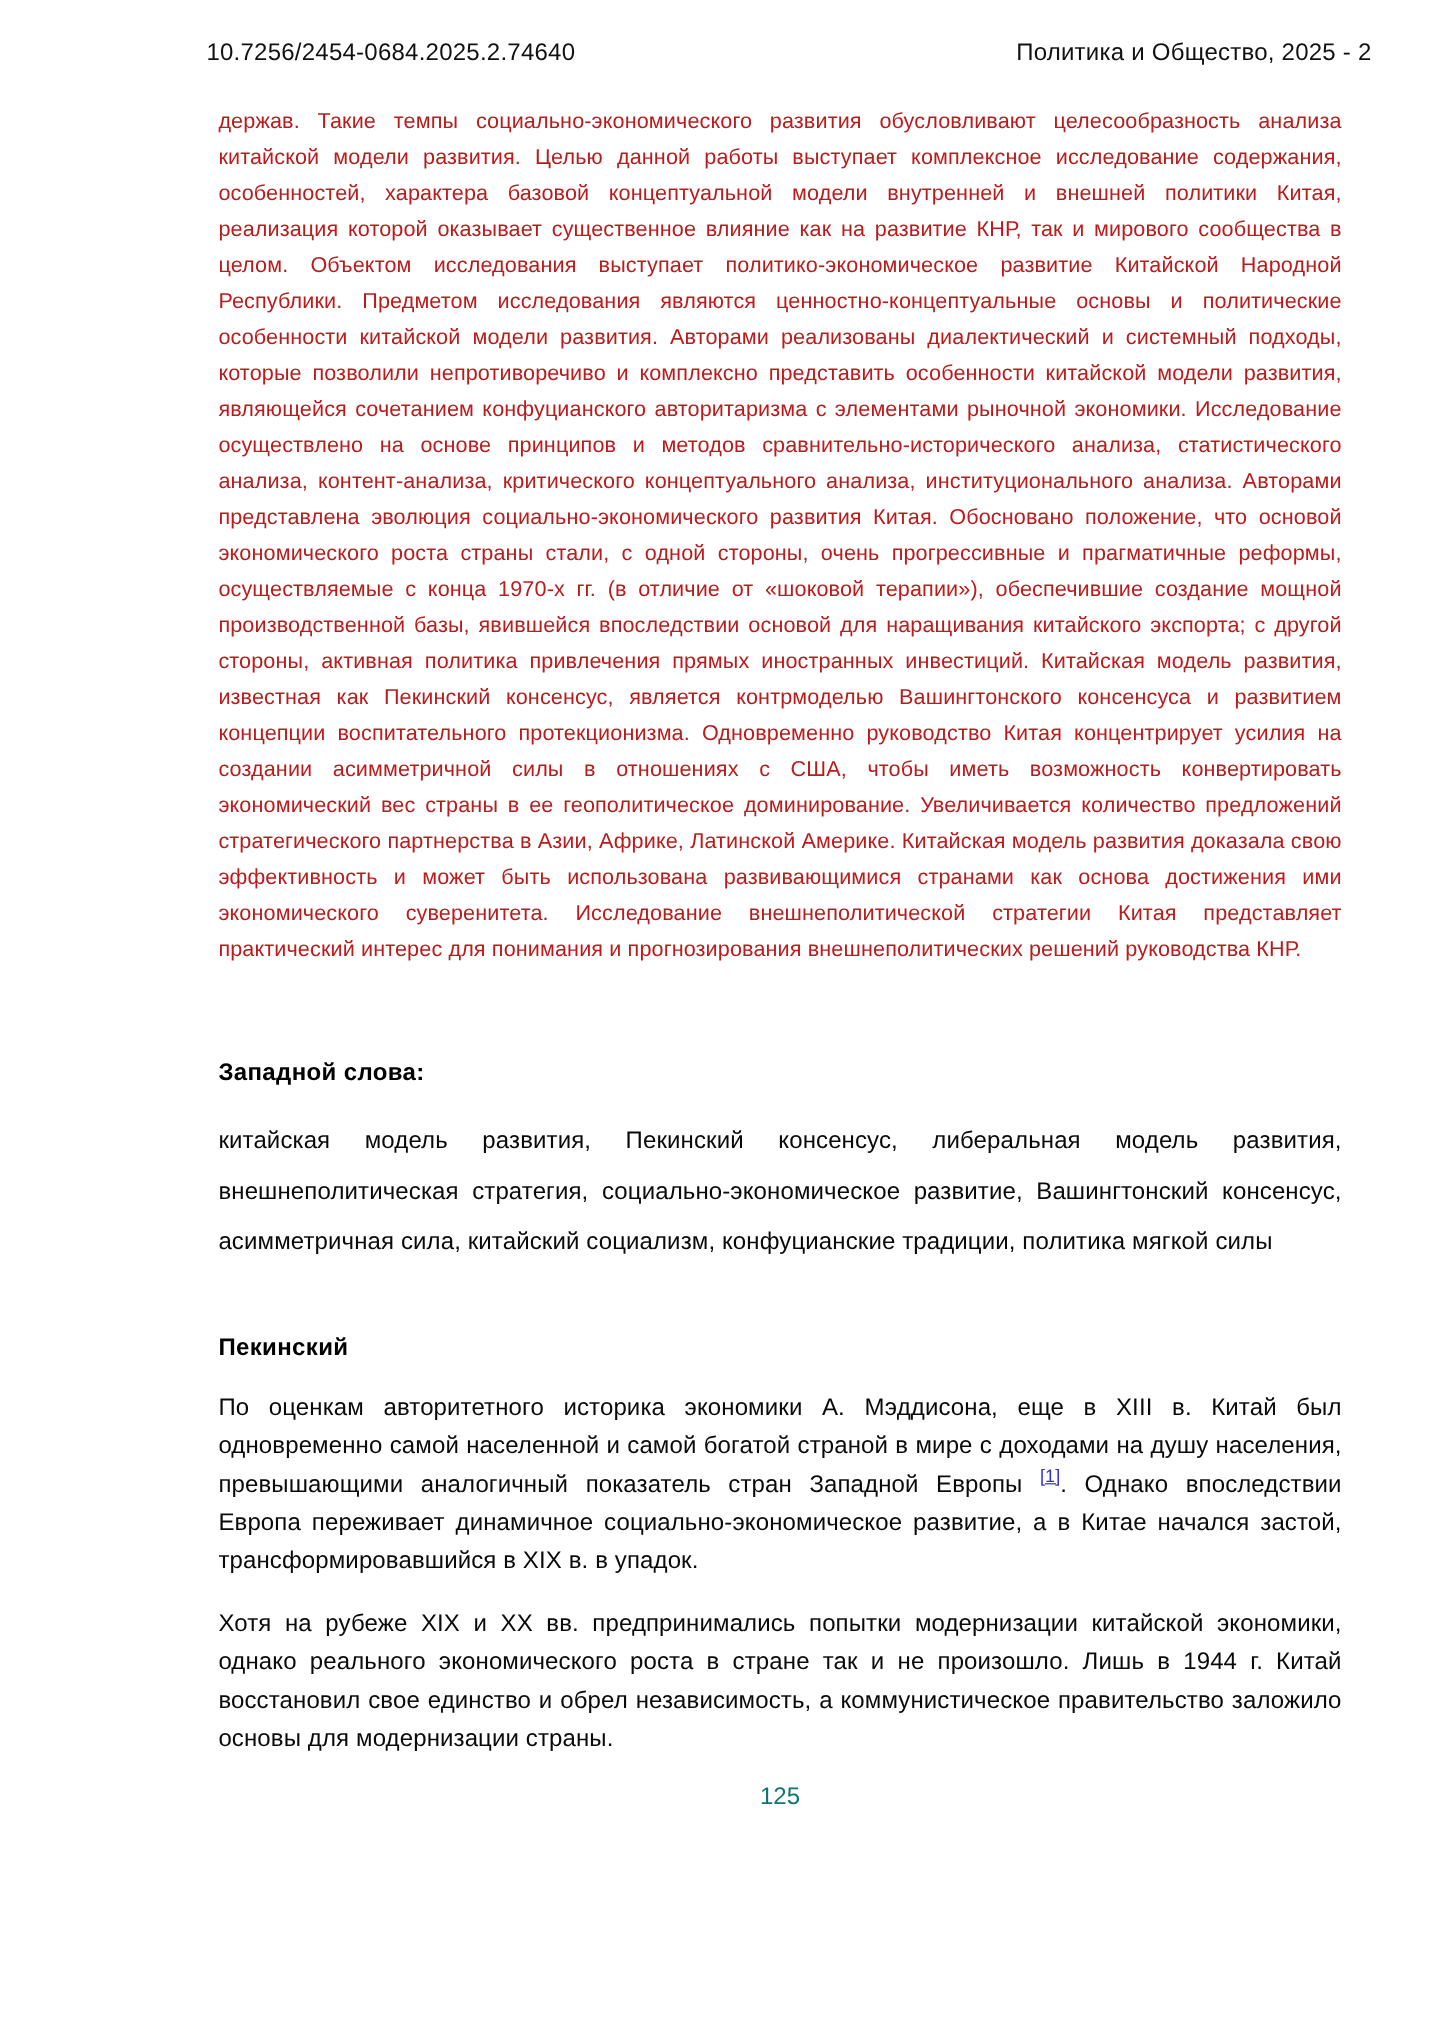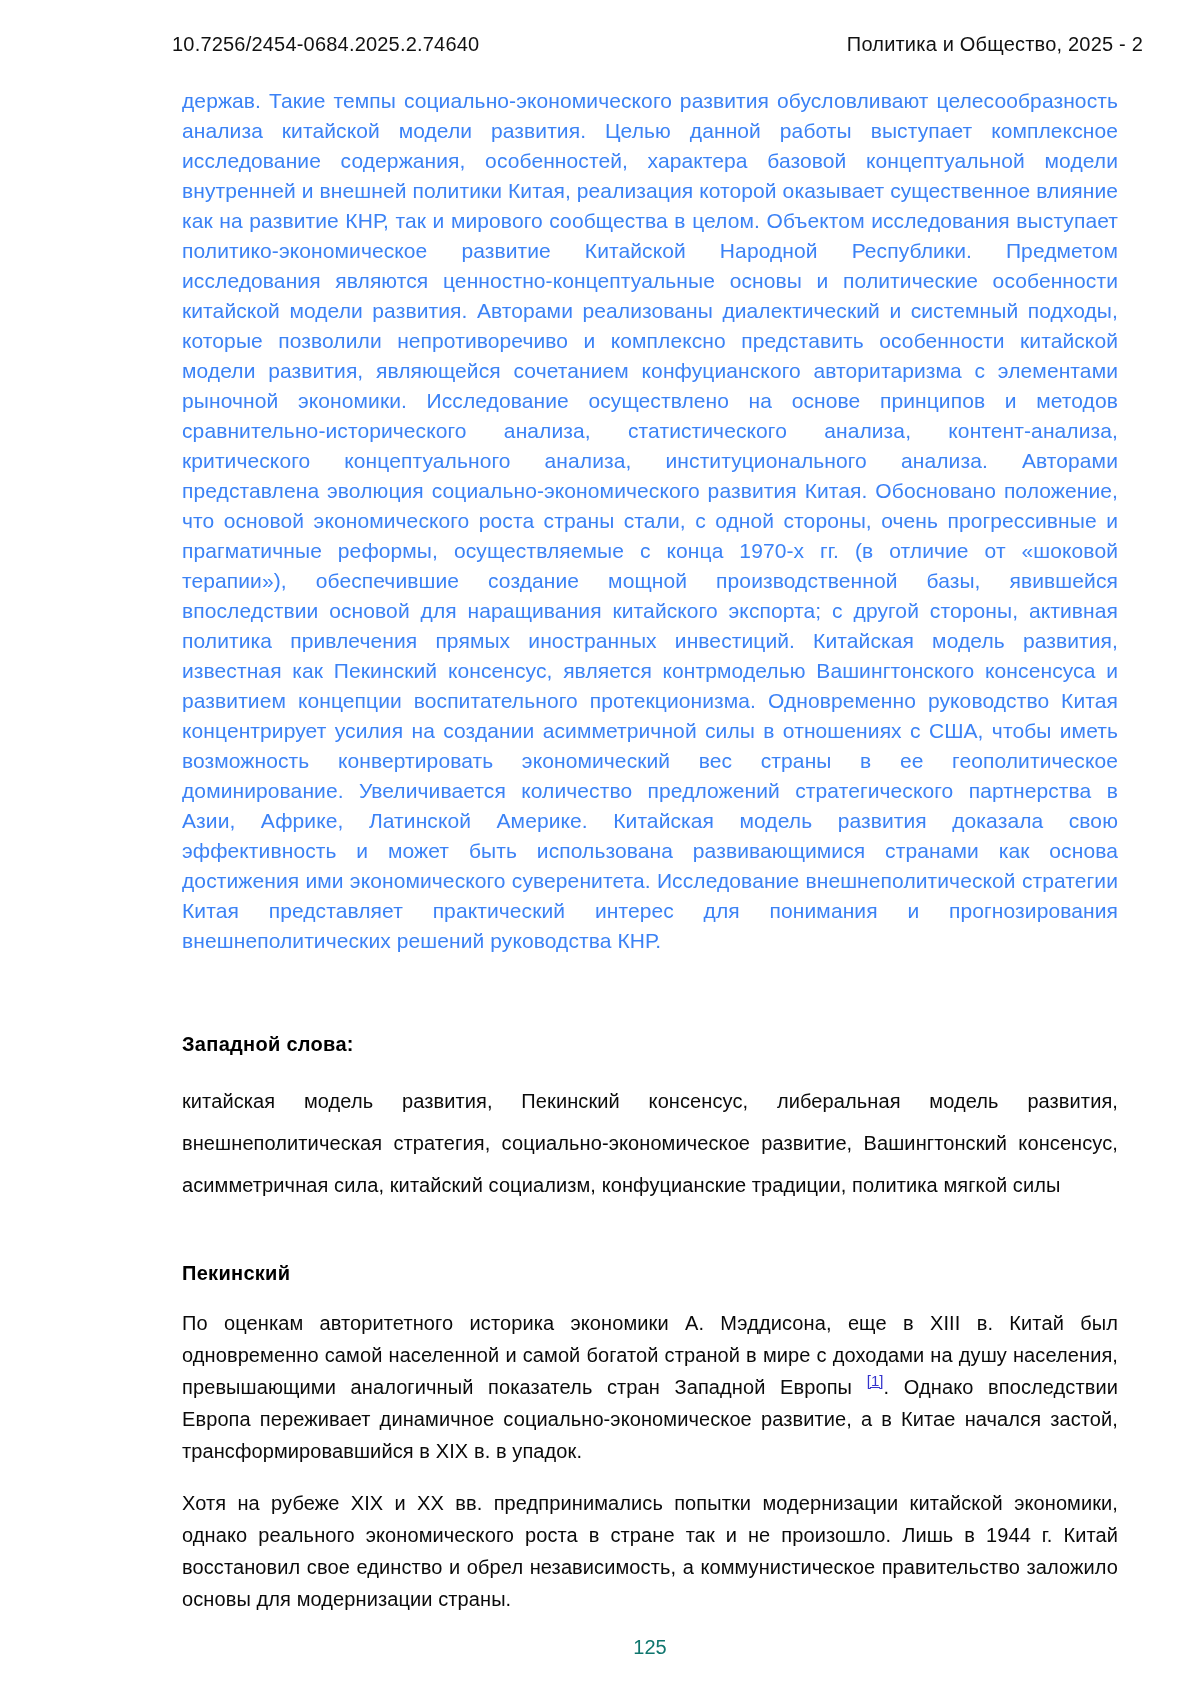--- a/index.html
+++ b/index.html
@@ -28,25 +28,25 @@
   .running-header .doi { letter-spacing: 0.2px; }
   .running-header .journal { letter-spacing: 0.2px; }
 
   .body-col {
     margin-left: 182px;
     margin-right: 82px; 
   }
 
   .abstract {
     margin-top: 30px;
-    font-size: 21px;
+    font-size: 18px;
     line-height: 30px;
     text-align: justify;
     letter-spacing: 0.1px;
-    color: #3b82f6;
+    color: #b91c1c;
   }
 
   .keywords-label {
     margin-top: 76px;
     font-weight: bold;
     font-size: 20px;
     line-height: 24px;
     letter-spacing: 0.3px;
   }
   .keywords-text {

